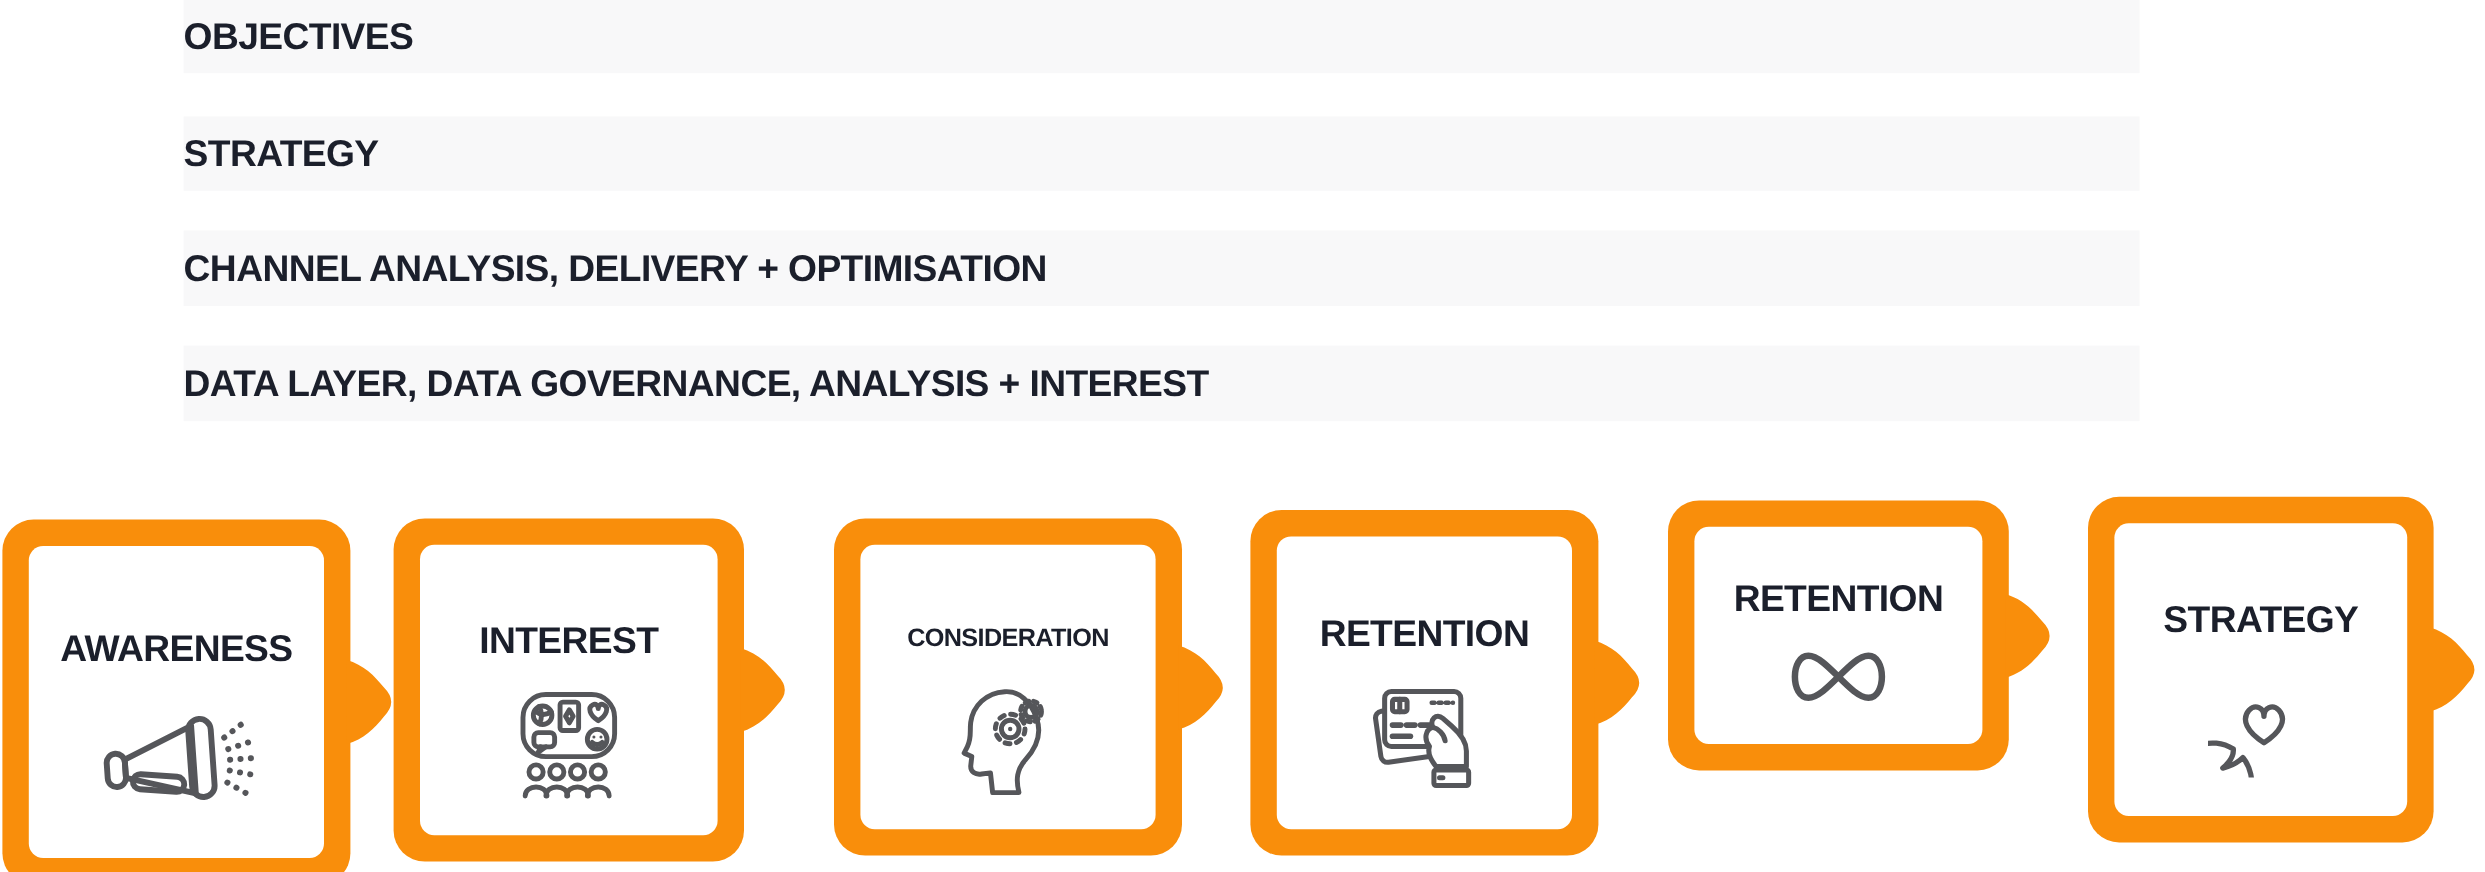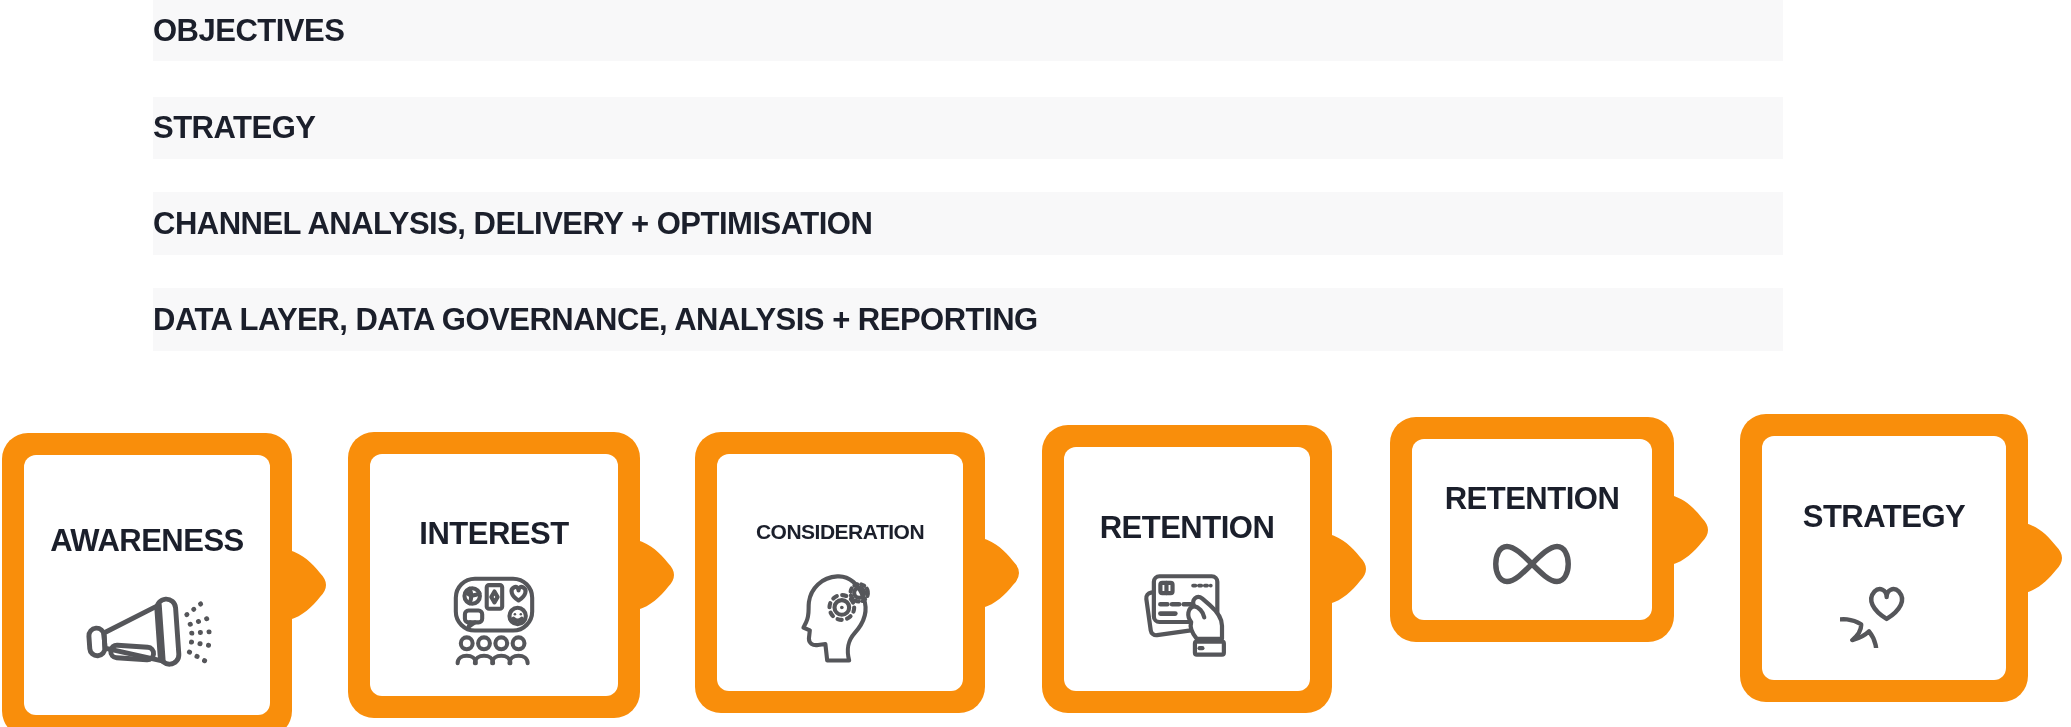--- a/index.html
+++ b/index.html
@@ -51,21 +51,21 @@
     position:absolute;top:69%;left:50%;
     transform:translate(-50%,-50%);
     line-height:0;
   }
   .stage-arrow{
     position:absolute;right:-41px;top:50%;
     transform:translateY(-50%);
     width:44px;height:76px;
   }
   .s1{left:2px;top:433px;width:290px;height:304px}
-  .s2{left:348px;top:432px;width:292px;height:286px}
+  .s2{left:328px;top:432px;width:292px;height:286px}
   .s3{left:695px;top:432px;width:290px;height:281px}
   .s4{left:1042px;top:425px;width:290px;height:288px}
   .s5{left:1390px;top:417px;width:284px;height:225px}
   .s6{left:1740px;top:414px;width:288px;height:288px}
   .iconsvg{stroke:var(--icon);fill:none;stroke-linecap:round;stroke-linejoin:round;}
   .fillicon{fill:var(--icon);stroke:none;}
 </style>
 </head>
 <body>
 
@@ -74,21 +74,21 @@
   <div class="layer-bar b1">
     <span>OBJECTIVES</span>
   </div>
   <div class="layer-bar b2">
     <span>STRATEGY</span>
   </div>
   <div class="layer-bar b3">
     <span>CHANNEL ANALYSIS, DELIVERY + OPTIMISATION</span>
   </div>
   <div class="layer-bar b4">
-    <span>DATA LAYER, DATA GOVERNANCE, ANALYSIS + REPORTING</span>
+    <span>DATA LAYER, DATA GOVERNANCE, ANALYSIS + INTEREST</span>
   </div>
 
   <div class="stage s1">
     <div class="stage-inner">
       <div class="stage-label">AWARENESS</div>
       <div class="stage-icon">
         <svg width="134" height="85" viewBox="0 0 150 95" class="iconsvg" stroke-width="5.5">
           <g transform="rotate(-4 75 48)">
             <rect x="10" y="37" width="17" height="31" rx="8.5"></rect>
             <path d="M27 43 L91 16 L91 79 L27 60 Z"></path>

